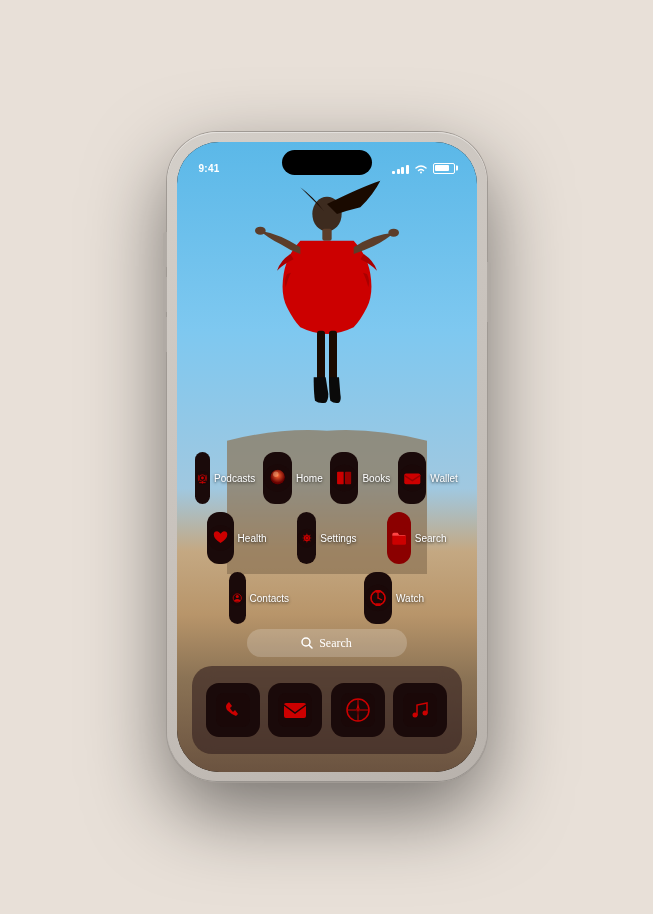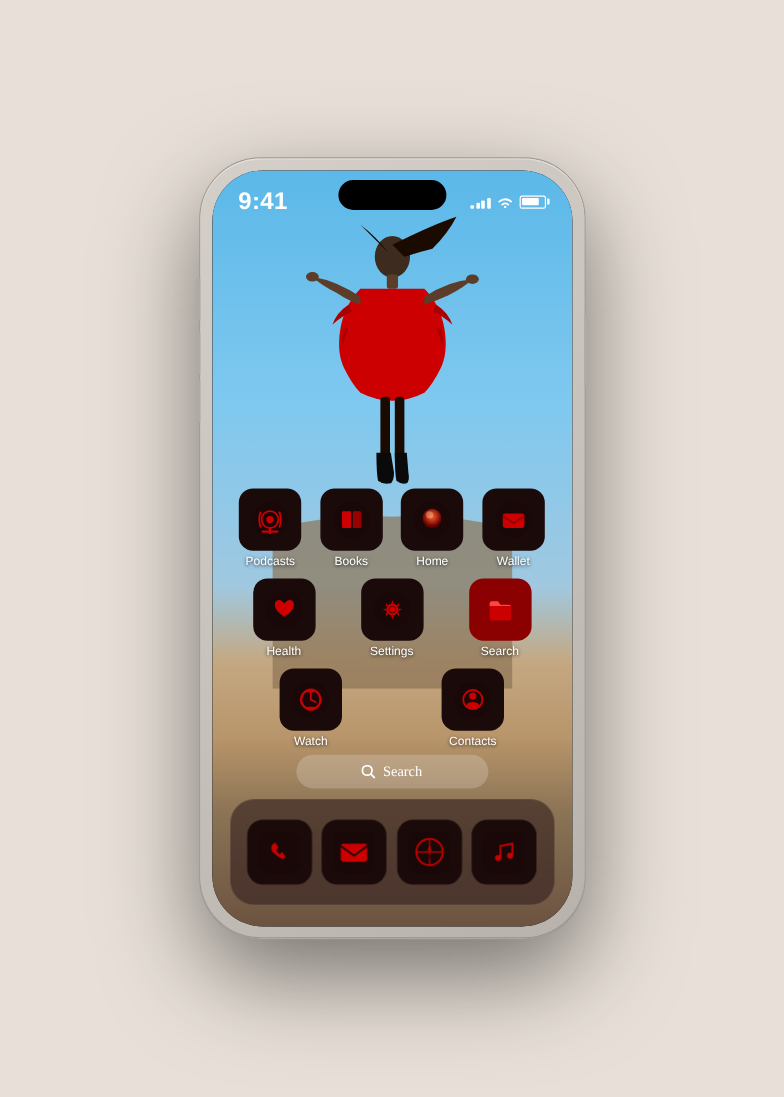--- a/index.html
+++ b/index.html
@@ -71,21 +71,21 @@
       left: 0;
       right: 0;
       height: 40px;
       display: flex;
       align-items: center;
       justify-content: space-between;
       padding: 12px 22px 0;
       z-index: 10;
     }
     .status-time {
-      font-size: 20px;
+      font-size: 10px;
       font-weight: 600;
       color: #fff;
       letter-spacing: 0.3px;
     }
     .status-icons {
       display: flex;
       align-items: center;
       gap: 5px;
     }
     .signal-bars {
@@ -147,21 +147,21 @@
       padding: 0 15px;
       z-index: 10;
     }
     .app-row {
       display: flex;
       justify-content: space-around;
       margin-bottom: 8px;
     }
     .app-icon {
       display: flex;
-      flex-direction: column;
+      flex-direction: row;
       align-items: center;
       gap: 4px;
       width: 60px;
       cursor: pointer;
     }
     .app-icon-img {
       width: 52px;
       height: 52px;
       border-radius: 12px;
       background: #2a1a1a;
@@ -329,49 +329,49 @@
               <path d="M10 26 L22 26" stroke="#cc0000" stroke-width="2" stroke-linecap="round"></path>
 
               <path d="M8 10 Q6 16 8 22" stroke="#cc0000" stroke-width="1.5" fill="none" stroke-linecap="round"></path>
               <path d="M24 10 Q26 16 24 22" stroke="#cc0000" stroke-width="1.5" fill="none" stroke-linecap="round"></path>
             </svg>
           </div>
           <span class="app-icon-label">Podcasts</span>
         </div>
 
         <div class="app-icon">
-          <div class="app-icon-img icon-books">
-            <svg width="32" height="32" viewBox="0 0 32 32">
-              <circle cx="16" cy="16" r="15" fill="#1a0808"></circle>
-              <rect x="8" y="9" width="8" height="14" rx="1" fill="#cc0000"></rect>
-              <rect x="17" y="9" width="7" height="14" rx="1" fill="#990000"></rect>
-              <line x1="16" y1="9" x2="16" y2="23" stroke="#1a0808" stroke-width="1"></line>
-            </svg>
-          </div>
-          <span class="app-icon-label">Books</span>
-        </div>
-
-        <div class="app-icon">
           <div class="app-icon-img icon-home">
             <svg width="32" height="32" viewBox="0 0 32 32">
               <circle cx="16" cy="16" r="15" fill="#1a0808"></circle>
 
               <circle cx="16" cy="15" r="8" fill="radial-gradient(circle, #ff4400, #880000)"></circle>
               <radialGradient id="homeGlow" cx="50%" cy="40%" r="50%">
                 <stop offset="0%" stop-color="#ff6633"></stop>
                 <stop offset="100%" stop-color="#660000"></stop>
               </radialGradient>
               <circle cx="16" cy="15" r="8" fill="url(#homeGlow)"></circle>
               <circle cx="14" cy="12" r="3" fill="rgba(255,200,150,0.4)"></circle>
             </svg>
           </div>
           <span class="app-icon-label">Home</span>
         </div>
 
         <div class="app-icon">
+          <div class="app-icon-img icon-books">
+            <svg width="32" height="32" viewBox="0 0 32 32">
+              <circle cx="16" cy="16" r="15" fill="#1a0808"></circle>
+              <rect x="8" y="9" width="8" height="14" rx="1" fill="#cc0000"></rect>
+              <rect x="17" y="9" width="7" height="14" rx="1" fill="#990000"></rect>
+              <line x1="16" y1="9" x2="16" y2="23" stroke="#1a0808" stroke-width="1"></line>
+            </svg>
+          </div>
+          <span class="app-icon-label">Books</span>
+        </div>
+
+        <div class="app-icon">
           <div class="app-icon-img icon-wallet">
             <svg width="32" height="32" viewBox="0 0 32 32">
               <circle cx="16" cy="16" r="15" fill="#1a0808"></circle>
 
               <rect x="7" y="11" width="18" height="12" rx="2" fill="#cc0000"></rect>
               <path d="M7 13 L16 19 L25 13" stroke="#990000" stroke-width="1.5" fill="none"></path>
             </svg>
           </div>
           <span class="app-icon-label">Wallet</span>
         </div>
@@ -416,48 +416,48 @@
           <span class="app-icon-label">Search</span>
         </div>
 
       </div>
 
       <div class="app-row">
 
 
 
         <div class="app-icon">
-          <div class="app-icon-img icon-watch">
-            <svg width="32" height="32" viewBox="0 0 32 32">
-              <circle cx="16" cy="16" r="15" fill="#1a0808"></circle>
-
-              <circle cx="16" cy="16" r="8" fill="none" stroke="#cc0000" stroke-width="2"></circle>
-              <circle cx="16" cy="16" r="7" fill="#1a0808"></circle>
-
-              <line x1="16" y1="16" x2="16" y2="10" stroke="#cc0000" stroke-width="1.5" stroke-linecap="round"></line>
-              <line x1="16" y1="16" x2="20" y2="18" stroke="#cc0000" stroke-width="1.5" stroke-linecap="round"></line>
-
-              <rect x="13" y="7" width="6" height="3" rx="1" fill="#cc0000"></rect>
-              <rect x="13" y="22" width="6" height="3" rx="1" fill="#cc0000"></rect>
-            </svg>
-          </div>
-          <span class="app-icon-label">Watch</span>
-        </div>
-
-        <div class="app-icon">
           <div class="app-icon-img icon-contacts">
             <svg width="32" height="32" viewBox="0 0 32 32">
               <circle cx="16" cy="16" r="15" fill="#1a0808"></circle>
 
               <circle cx="16" cy="16" r="8" fill="none" stroke="#cc0000" stroke-width="1.5"></circle>
               <circle cx="16" cy="13" r="3" fill="#cc0000"></circle>
               <path d="M10 23 Q10 18 16 18 Q22 18 22 23" fill="#cc0000"></path>
             </svg>
           </div>
           <span class="app-icon-label">Contacts</span>
+        </div>
+
+        <div class="app-icon">
+          <div class="app-icon-img icon-watch">
+            <svg width="32" height="32" viewBox="0 0 32 32">
+              <circle cx="16" cy="16" r="15" fill="#1a0808"></circle>
+
+              <circle cx="16" cy="16" r="8" fill="none" stroke="#cc0000" stroke-width="2"></circle>
+              <circle cx="16" cy="16" r="7" fill="#1a0808"></circle>
+
+              <line x1="16" y1="16" x2="16" y2="10" stroke="#cc0000" stroke-width="1.5" stroke-linecap="round"></line>
+              <line x1="16" y1="16" x2="20" y2="18" stroke="#cc0000" stroke-width="1.5" stroke-linecap="round"></line>
+
+              <rect x="13" y="7" width="6" height="3" rx="1" fill="#cc0000"></rect>
+              <rect x="13" y="22" width="6" height="3" rx="1" fill="#cc0000"></rect>
+            </svg>
+          </div>
+          <span class="app-icon-label">Watch</span>
         </div>
 
       </div>
     </div>
 
     <div class="search-bar">
       <svg width="12" height="12" viewBox="0 0 12 12">
         <circle cx="5" cy="5" r="4" stroke="white" stroke-width="1.5" fill="none"></circle>
         <line x1="8" y1="8" x2="11" y2="11" stroke="white" stroke-width="1.5" stroke-linecap="round"></line>
       </svg>

